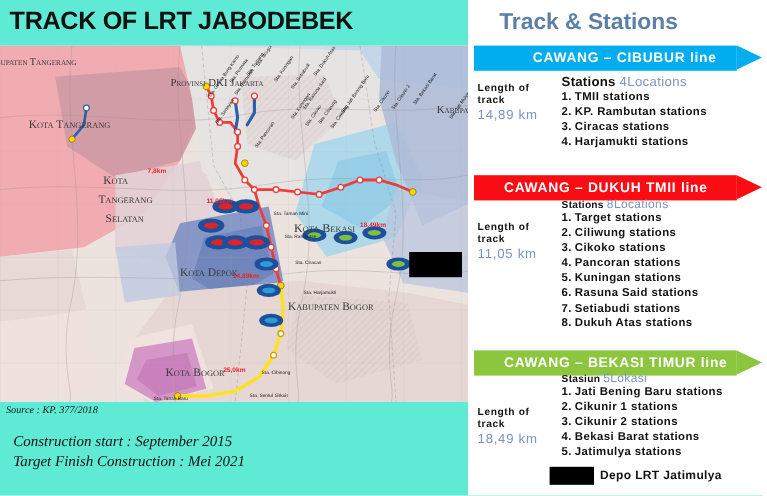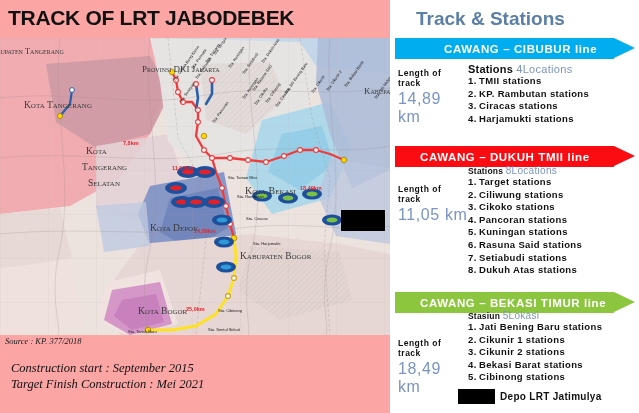--- a/index.html
+++ b/index.html
@@ -3,21 +3,21 @@
 <meta charset="utf-8">
 <style>
   html,body{margin:0;padding:0;}
   body{
     width:639px;height:413px;
     background:#ffffff;
     font-family:"Liberation Sans", sans-serif;
     overflow:hidden;
     position:relative;
   }
-  #root{position:absolute;inset:0;width:639px;height:413px;background:#fca5a5;}
+  #root{position:absolute;inset:0;width:639px;height:413px;background:#5eead4;}
 
   
   .title{
     position:absolute;left:8px;top:6px;width:370px;height:28px;
     font-size:21px;font-weight:bold;letter-spacing:-0.3px;color:#111;
     font-family:"Liberation Sans", sans-serif;white-space:nowrap;
   }
 
   
   .map-wrap{
@@ -88,21 +88,21 @@
     position:relative;z-index:3;padding-left:25px;
     font-size:11.5px;font-weight:bold;color:#fff;letter-spacing:0.6px;
     font-family:"Liberation Sans", sans-serif;white-space:nowrap;
   }
 
   .len{
     position:absolute;left:8px;width:70px;
     font-family:"Liberation Sans", sans-serif;
   }
   .len .lbl{font-size:8.5px;font-weight:bold;color:#111;letter-spacing:0.5px;line-height:10px;}
-  .len .val{font-size:16px;color:#7b94c4;letter-spacing:0.6px;margin-top:2px;}
+  .len .val{font-size:11px;color:#7b94c4;letter-spacing:0.6px;margin-top:2px;}
 
   .stlist{position:absolute;left:78px;width:172px;font-family:"Liberation Sans", sans-serif;}
   .stlist .head{font-size:11px;font-weight:bold;color:#111;letter-spacing:0.2px;white-space:nowrap;}
   .stlist .head .cnt{color:#7b94c4;font-weight:normal;font-size:11px;letter-spacing:0.3px;}
   .stlist .head.small{font-size:8.5px;}
   .stlist .head.small .cnt{font-size:10px;}
   .stlist ol{margin:0;padding:0;list-style:none;}
   .stlist li{
     font-size:9.5px;font-weight:bold;color:#111;letter-spacing:0.35px;
     line-height:12.6px;white-space:nowrap;
@@ -386,21 +386,21 @@
           <div class="lbl">track</div>
           <div class="val">18,49 km</div>
         </div>
         <div class="stlist" style="top: 310px;">
           <div class="head small"><span>Stasiun</span> <span class="cnt">5Lokasi</span></div>
           <ol>
             <li><span class="num">1.</span><span>Jati Bening Baru stations</span></li>
             <li><span class="num">2.</span><span>Cikunir 1 stations</span></li>
             <li><span class="num">3.</span><span>Cikunir 2 stations</span></li>
             <li><span class="num">4.</span><span>Bekasi Barat stations</span></li>
-            <li><span class="num">5.</span><span>Cibinong stations</span></li>
+            <li><span class="num">5.</span><span>Jatimulya stations</span></li>
           </ol>
         </div>
         <div class="depo-row" style="top: 389px; left: 68px;">
           <span class="depo-box"></span>
           <span class="depo-txt">Depo LRT Jatimulya</span>
         </div>
       </div>
   </div>
 
 </div>

